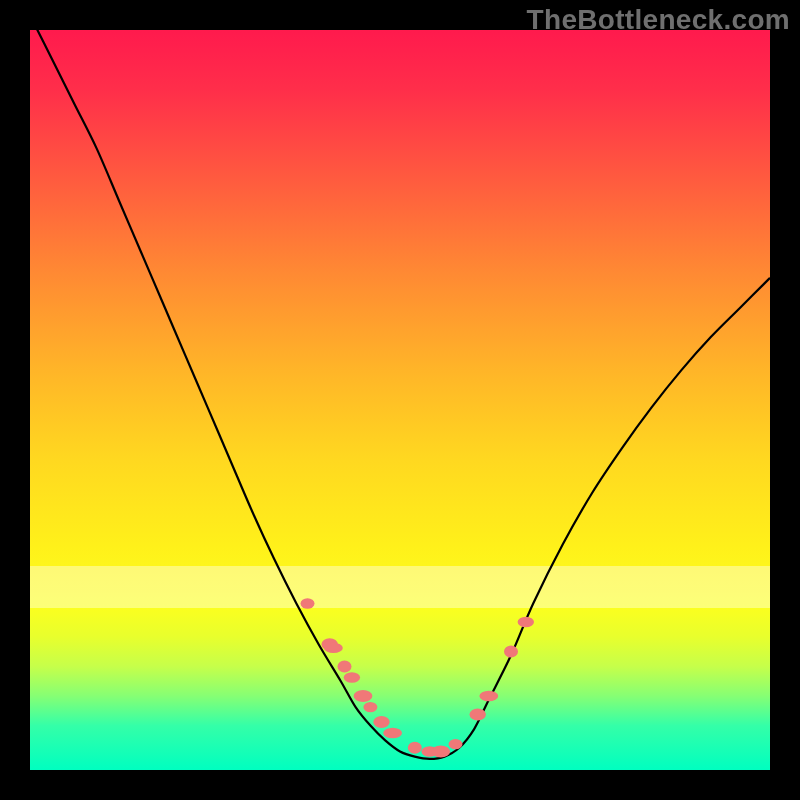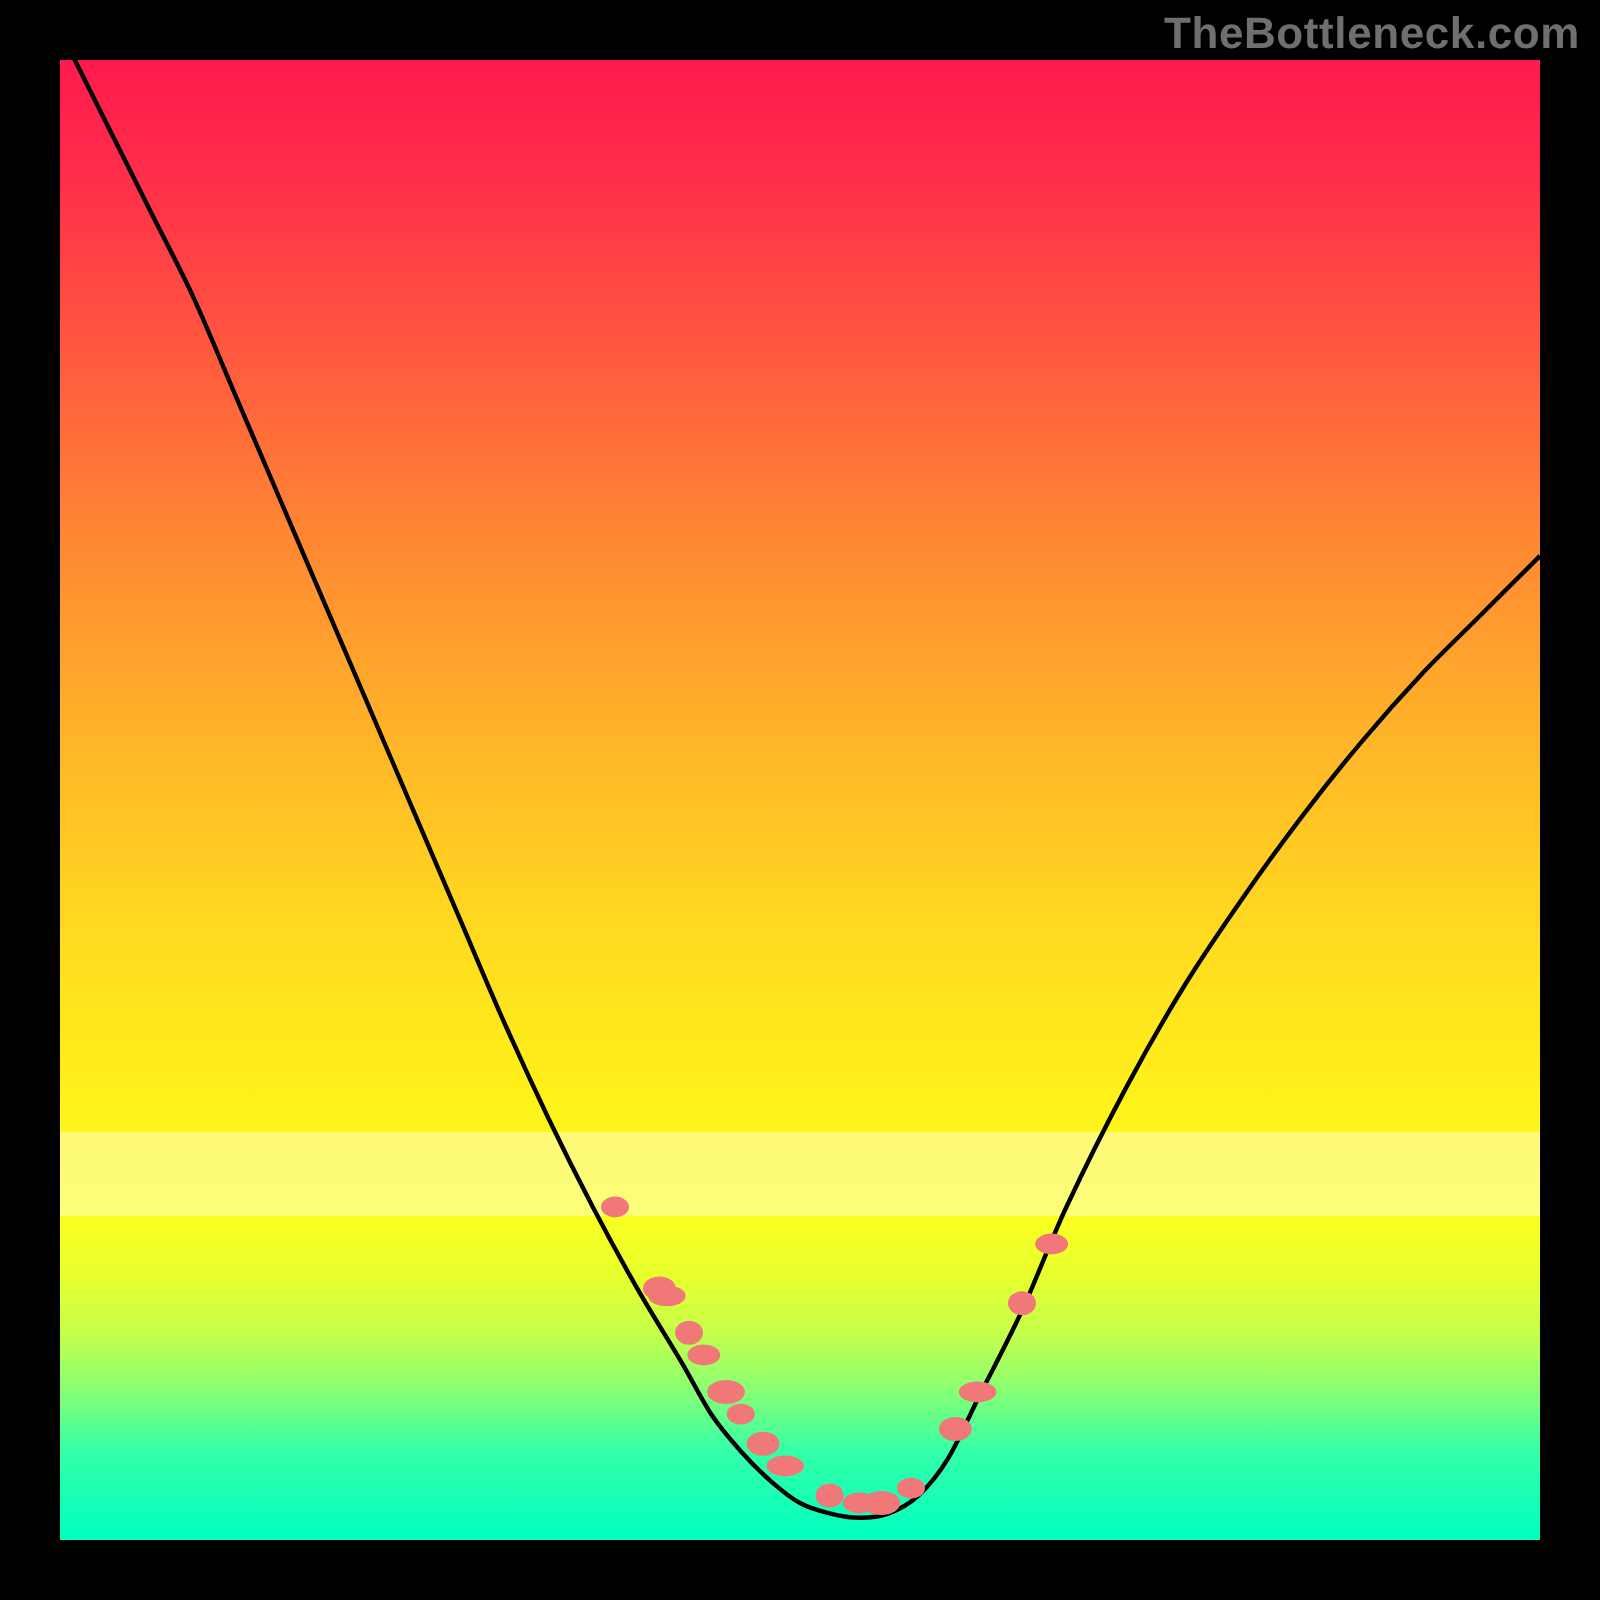--- a/index.html
+++ b/index.html
@@ -55,21 +55,21 @@
   svg.curve {
     position: absolute;
     left: 0; top: 0;
     width: 100%; height: 100%;
   }
   .watermark {
     position: absolute;
     top: 4px;
     right: 10px;
     font-family: Arial, Helvetica, sans-serif;
-    font-size: 22px;
+    font-size: 28px;
     font-weight: 600;
     color: #6f6f6f;
     letter-spacing: 0.3px;
   }
 </style>
 </head>
 <body>
 
 <div class="stage">
   <div class="watermark">TheBottleneck.com</div>

